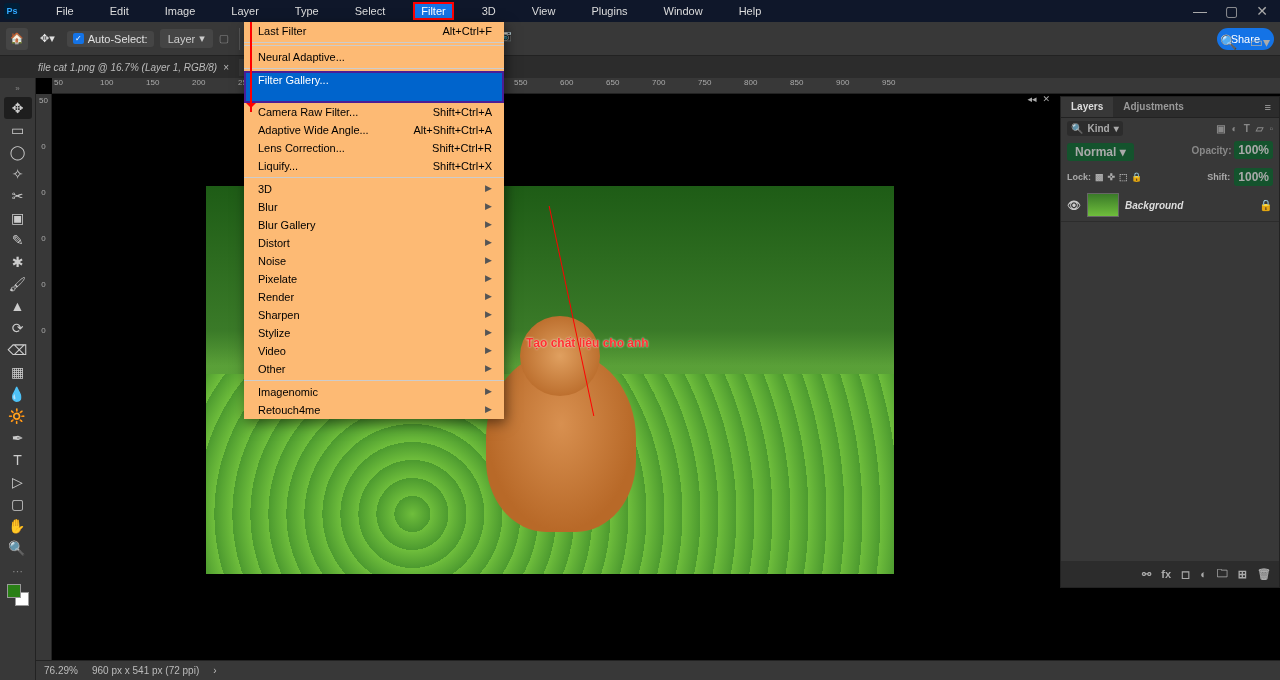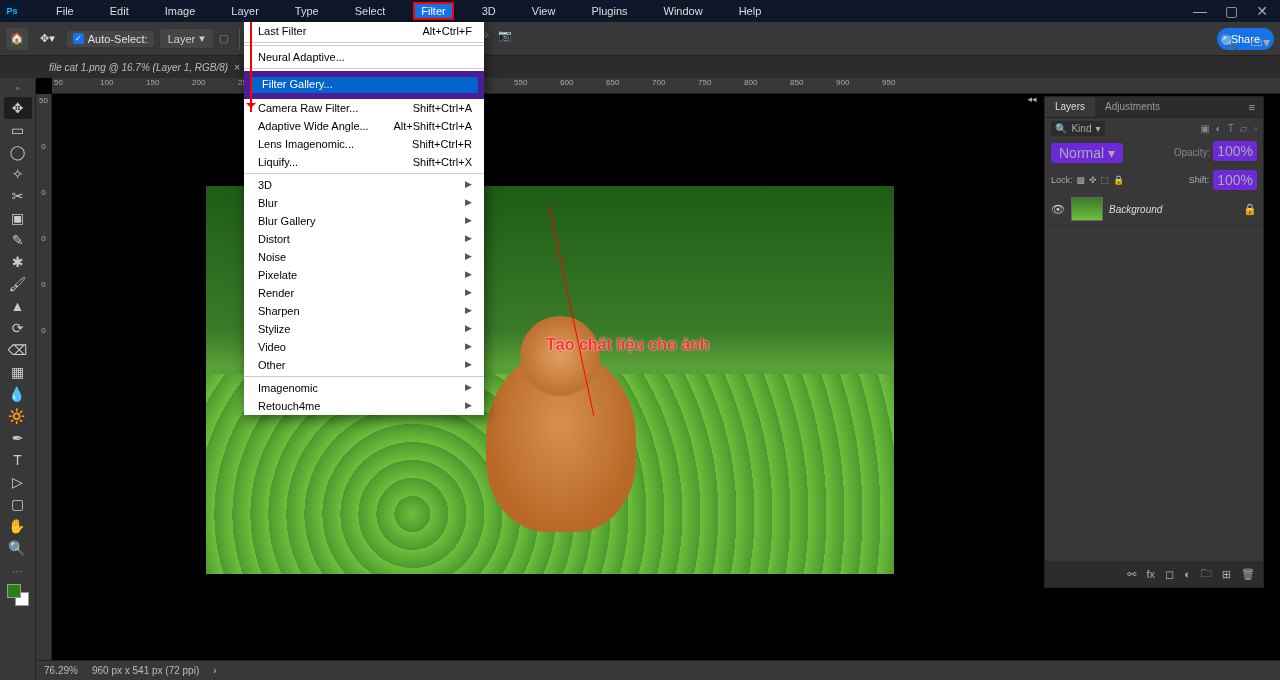--- a/index.html
+++ b/index.html
@@ -11,21 +11,21 @@
 .window-controls { position: absolute; right: 0; display: flex; gap: 18px; padding-right: 12px; color: #aaa; font-size: 14px; }
 .options-bar { height: 34px; background: #383838; display: flex; align-items: center; padding: 0 6px; border-bottom: 1px solid #222; gap: 6px; }
 .home-icon { width: 22px; height: 22px; background: #454545; border-radius: 3px; display: flex; align-items: center; justify-content: center; }
 .move-tool-icon { padding: 0 6px; }
 .checkbox-wrap { display: flex; align-items: center; gap: 4px; background: #454545; padding: 2px 6px; border-radius: 3px; }
 .checkbox { width: 11px; height: 11px; background: #1473e6; border-radius: 2px; display: flex; align-items: center; justify-content: center; color: #fff; font-size: 8px; }
 .dropdown-small { background: #454545; padding: 3px 8px; border-radius: 3px; display: flex; align-items: center; gap: 4px; color: #ccc; }
 .share-btn { background: #1473e6; color: #fff; padding: 5px 14px; border-radius: 14px; margin-left: auto; font-weight: 500; }
 .sep { width: 1px; height: 22px; background: #555; margin: 0 4px; }
 .small-icons { display: flex; gap: 8px; color: #999; }
-.tabs-bar { height: 22px; background: #2c2c2c; display: flex; align-items: center; padding-left: 39px; }
+.tabs-bar { height: 22px; background: #2c2c2c; display: flex; align-items: center; padding-left: 28px; }
 .doc-tab { padding: 3px 10px; color: #bbb; font-style: italic; font-size: 10px; position: relative; }
 .doc-tab.active { background: #383838; }
 .doc-tab .close-x { margin-left: 6px; font-style: normal; }
 .main-area { display: flex; height: 602px; }
 .left-tools { width: 36px; background: #383838; display: flex; flex-direction: column; align-items: center; padding-top: 4px; border-right: 1px solid #222; }
 .left-tools .expander { font-size: 8px; color: #888; margin: 2px 0 4px; }
 .tool-btn { width: 28px; height: 22px; display: flex; align-items: center; justify-content: center; color: #ccc; font-size: 14px; position: relative; }
 .tool-btn.active { background: #1e1e1e; border-radius: 3px; }
 .swatches { margin-top: 6px; }
 .swatch-pair { position: relative; width: 22px; height: 22px; }
@@ -34,35 +34,35 @@
 .canvas-wrap { flex: 1; background: #000000; position: relative; overflow: hidden; }
 .ruler-h { position: absolute; top: 0; left: 16px; right: 0; height: 16px; background: #383838; display: flex; color: #aaa; font-size: 8px; border-bottom: 1px solid #222; }
 .ruler-h span { width: 46px; text-align: left; padding-left: 2px; }
 .ruler-v { position: absolute; top: 16px; left: 0; width: 16px; bottom: 0; background: #383838; border-right: 1px solid #222; color: #aaa; font-size: 8px; }
 .ruler-v span { display: block; height: 46px; writing-mode: horizontal-tb; padding-top: 2px; text-align: center; }
 .canvas-img { position: absolute; top: 108px; left: 170px; width: 688px; height: 388px; background: linear-gradient(to bottom, #4a8c2e 0%, #5aa038 45%, #4c9a2f 100%); overflow: hidden; }
 .grass { position: absolute; bottom: 0; left: 0; right: 0; height: 200px; background: repeating-radial-gradient(circle at 30% 70%, #6fbe3c 0px, #4c9a2f 18px), #4c9a2f; }
 .trees { position: absolute; top: 0; left: 0; right: 0; height: 180px; background: linear-gradient(to bottom, #1e5c16 0%, #3a7a28 80%, transparent 100%); }
 .dog { position: absolute; bottom: 42px; left: 280px; width: 150px; height: 180px; background: radial-gradient(ellipse at 50% 40%, #d89050 0%, #b86928 70%); border-radius: 48% 48% 40% 40%; }
 .dog::before { content: ""; position: absolute; top: -36px; left: 34px; width: 80px; height: 80px; background: radial-gradient(circle at 50% 50%, #e0a060 0%, #b86928 80%); border-radius: 50%; }
-.annotation { position: absolute; top: 258px; left: 510px; color: #ff3030; font-weight: bold; font-size: 16px; text-shadow: 0 0 2px #fff; z-index: 100; }
-.dropdown-menu { position: absolute; top: 22px; left: 244px; width: 240px; background: #ffffff; color: #000; box-shadow: 2px 4px 12px rgba(0,0,0,0.5); z-index: 200; font-size: 11px; text-align: right; }
+.annotation { position: absolute; top: 258px; left: 490px; color: #ff3030; font-weight: bold; font-size: 12px; text-shadow: 0 0 2px #fff; z-index: 100; }
+.dropdown-menu { position: absolute; top: 22px; left: 244px; width: 260px; background: #fdba74; color: #000; box-shadow: 2px 4px 12px rgba(0,0,0,0.5); z-index: 200; font-size: 11px; text-align: right; }
 .dropdown-menu .row { display: flex; justify-content: space-between; padding: 3px 12px 3px 14px; }
-.dropdown-menu .row.highlighted { background: #0064cc; color: #fff; border: 6px solid #4c1d95; padding: 1px 10px 3px 12px; }
+.dropdown-menu .row.highlighted { background: #0064cc; color: #fff; border: 2px solid #4c1d95; padding: 1px 10px 15px 12px; }
 .dropdown-menu .row .arrow { color: #555; font-size: 9px; }
 .dropdown-menu hr { border: 0; border-top: 1px solid #ccc; margin: 2px 0; }
-.layers-panel { position: absolute; top: 96px; right: 16px; width: 220px; height: 492px; background: #383838; border: 1px solid #222; }
+.layers-panel { position: absolute; top: 96px; right: 0; width: 220px; height: 492px; background: #383838; border: 1px solid #222; font-weight: bold; }
 .panel-tabs { display: flex; background: #2c2c2c; border-bottom: 1px solid #222; }
 .panel-tab { padding: 4px 10px; color: #999; font-size: 10px; }
 .panel-tab.active { background: #383838; color: #ddd; }
 .panel-hamburger { margin-left: auto; padding: 4px 8px; color: #aaa; }
 .panel-row { display: flex; align-items: center; padding: 3px 6px; gap: 4px; color: #aaa; font-size: 10px; }
 .kind-search { display: flex; align-items: center; background: #2c2c2c; border-radius: 3px; padding: 2px 4px; gap: 4px; }
 .blend-row { display: flex; justify-content: space-between; padding: 4px 6px; }
-.blend-select { background: #6d28d9; padding: 2px 8px; border-radius: 3px; color: #aaa; font-size: 14px; }
+.blend-select { background: #14532d; padding: 2px 8px; border-radius: 3px; color: #aaa; font-size: 12px; }
 .layer-item { display: flex; align-items: center; padding: 4px 6px; gap: 6px; border-bottom: 1px solid #2c2c2c; }
 .eye { color: #ccc; }
 .thumb { width: 32px; height: 24px; background: linear-gradient(#3a7a28, #6fbe3c); border: 1px solid #666; }
 .layer-name { font-style: italic; color: #ddd; flex: 1; font-size: 10px; }
 .lock-small { color: #888; }
 .panel-footer { position: absolute; bottom: 0; left: 0; right: 0; height: 26px; background: #2c2c2c; display: flex; align-items: center; justify-content: flex-end; gap: 10px; padding: 0 8px; color: #aaa; font-size: 11px; }
 .right-icons-col { position: absolute; top: 34px; right: 10px; display: flex; gap: 12px; color: #aaa; font-size: 14px;}
 .status-bar { position: absolute; bottom: 0; left: 36px; right: 0; height: 20px; background: #383838; color: #bbb; font-size: 10px; display: flex; align-items: center; padding: 0 8px; gap: 14px; border-top: 1px solid #222;}
 .tab-close-icons { position: absolute; top: 94px; right: 230px; color: #aaa; font-size: 9px; display: flex; gap: 6px; }
 .red-arrow1 { position: absolute; top: 22px; left: 250px; width: 2px; height: 90px; background: red; z-index: 210; }
@@ -241,21 +241,21 @@
     </div>
     <div class="row">
       <span>Camera Raw Filter...</span>
       <span>Shift+Ctrl+A</span>
     </div>
     <div class="row">
       <span>Adaptive Wide Angle...</span>
       <span>Alt+Shift+Ctrl+A</span>
     </div>
     <div class="row">
-      <span>Lens Imagenomic...</span>
+      <span>Lens Correction...</span>
       <span>Shift+Ctrl+R</span>
     </div>
     <div class="row">
       <span>Liquify...</span>
       <span>Shift+Ctrl+X</span>
     </div>
     <hr>
     <div class="row">
       <span>3D</span>
       <span class="arrow">▶</span>

